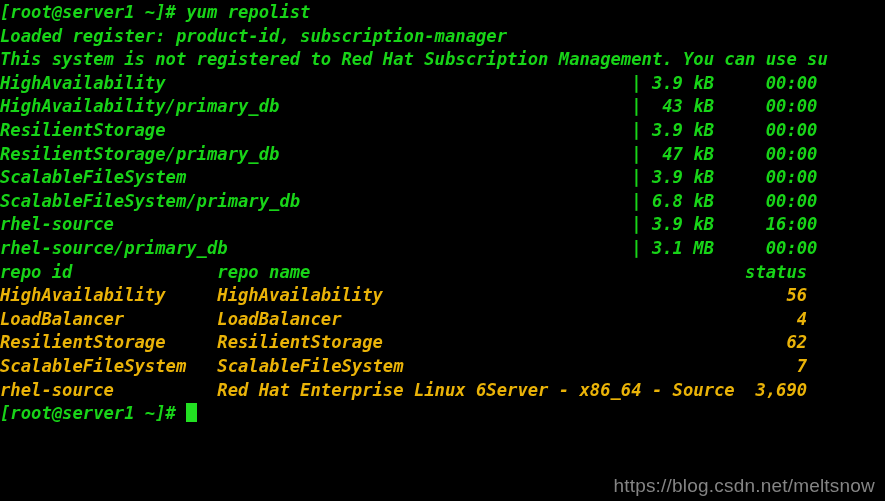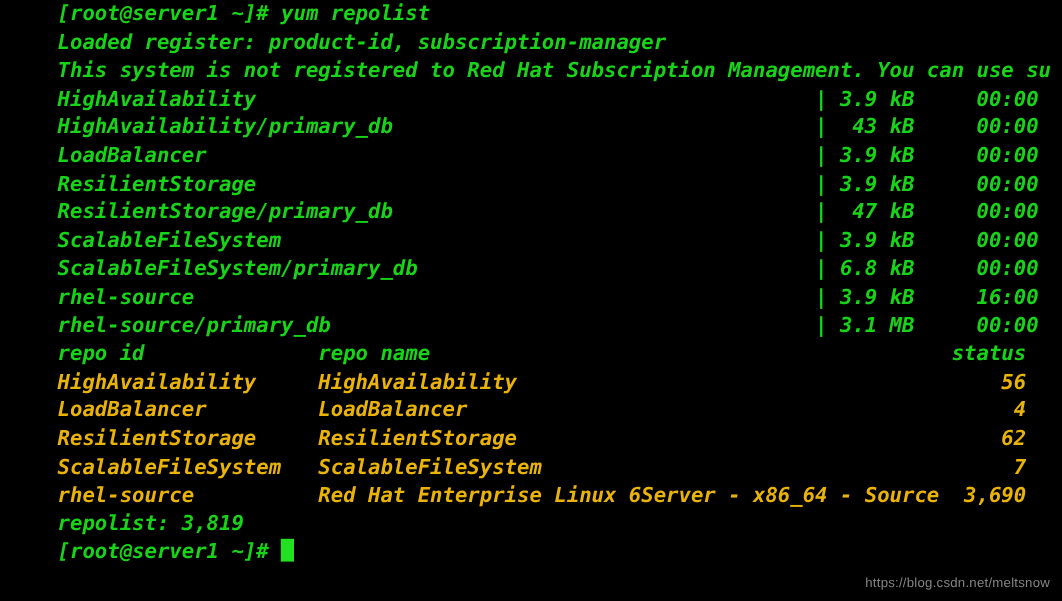--- a/index.html
+++ b/index.html
@@ -26,66 +26,63 @@
     position: absolute;
     left: 0px;
     top: 1px;
     width: 885px;
   }
   .line {
     display: block;
     white-space: pre;
     height: 23.6px;
     color: #18d418;
-    margin-left: 48px;
   }
   .line.bright {
     color: #eab308;
   }
   .cursor {
     display: inline-block;
     width: 11.1px;
     height: 19px;
     background: #22e022;
     vertical-align: -3px;
   }
   #watermark {
     position: absolute;
     right: 10px;
     bottom: 6px;
     font-family: "Liberation Sans", "DejaVu Sans", sans-serif;
     font-style: normal;
     font-weight: normal;
-    font-size: 11px;
+    font-size: 19px;
     line-height: 18px;
     color: #8c8c8c;
     letter-spacing: 0.2px;
     opacity: 0.95;
   }
 </style>
 </head>
 <body>
 
 <div id="terminal">
   <div class="screen">
     <span class="line">[root@server1 ~]# yum repolist</span>
     <span class="line">Loaded register: product-id, subscription-manager</span>
     <span class="line">This system is not registered to Red Hat Subscription Management. You can use su</span>
     <span class="line">HighAvailability                                             | 3.9 kB     00:00</span>
     <span class="line">HighAvailability/primary_db                                  |  43 kB     00:00</span>
-    <span class="line">LoadBalancer                                                 | 3.9 kB     00:00</span>
     <span class="line">ResilientStorage                                             | 3.9 kB     00:00</span>
     <span class="line">ResilientStorage/primary_db                                  |  47 kB     00:00</span>
     <span class="line">ScalableFileSystem                                           | 3.9 kB     00:00</span>
     <span class="line">ScalableFileSystem/primary_db                                | 6.8 kB     00:00</span>
     <span class="line">rhel-source                                                  | 3.9 kB     16:00</span>
     <span class="line">rhel-source/primary_db                                       | 3.1 MB     00:00</span>
     <span class="line">repo id              repo name                                          status</span>
     <span class="line bright">HighAvailability     HighAvailability                                       56</span>
     <span class="line bright">LoadBalancer         LoadBalancer                                            4</span>
     <span class="line bright">ResilientStorage     ResilientStorage                                       62</span>
     <span class="line bright">ScalableFileSystem   ScalableFileSystem                                      7</span>
     <span class="line bright">rhel-source          Red Hat Enterprise Linux 6Server - x86_64 - Source  3,690</span>
-    <span class="line">repolist: 3,819</span>
     <span class="line"><span>[root@server1 ~]# </span><span class="cursor"></span></span>
   </div>
   <div id="watermark">https://blog.csdn.net/meltsnow</div>
 </div>
 
 </body></html>

